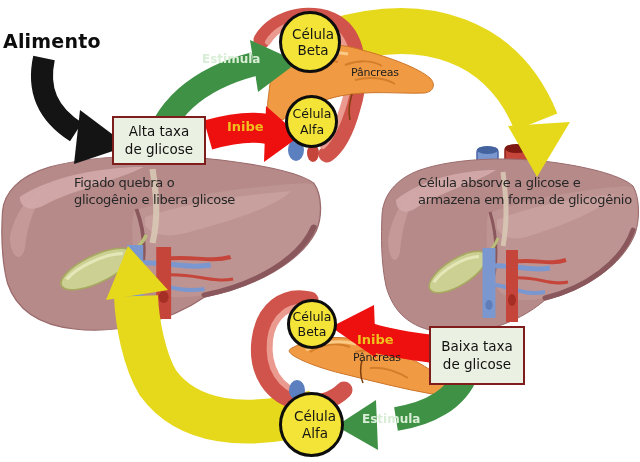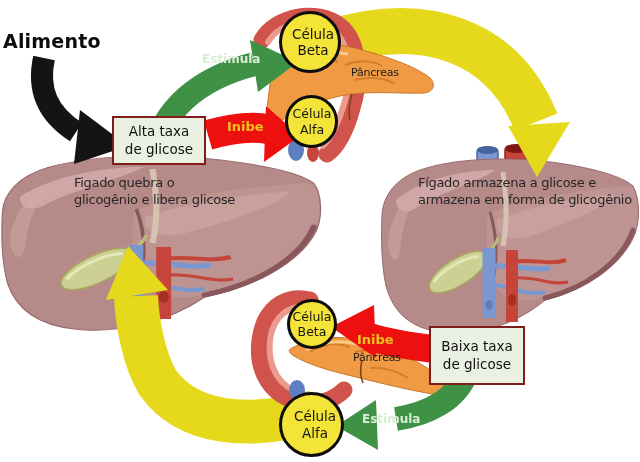--- a/index.html
+++ b/index.html
@@ -173,21 +173,21 @@
   <div class="lbl onarrow estimula-bottom">Estimula</div>
 
   <div class="lbl organlbl pancreas-top">Pâncreas</div>
   <div class="lbl organlbl pancreas-bottom">Pâncreas</div>
 
   <div class="caption cap-left">
     <div>Figado quebra o</div>
     <div>glicogênio e libera glicose</div>
   </div>
   <div class="caption cap-right">
-    <div>Fígado armazena a glicose e</div>
+    <div>Célula absorve a glicose e</div>
     <div>armazena em forma de glicogênio</div>
   </div>
 
   <div class="gbox box-alta">
     <span>Alta taxa de glicose</span>
   </div>
   <div class="gbox box-baixa">
     <span>Baixa taxa de glicose</span>
   </div>
 

